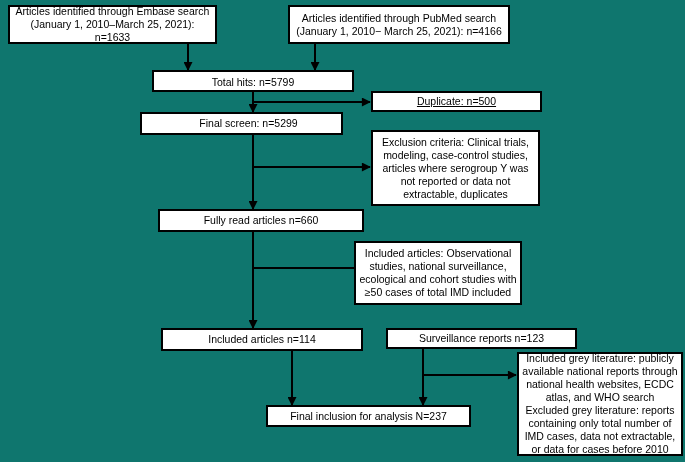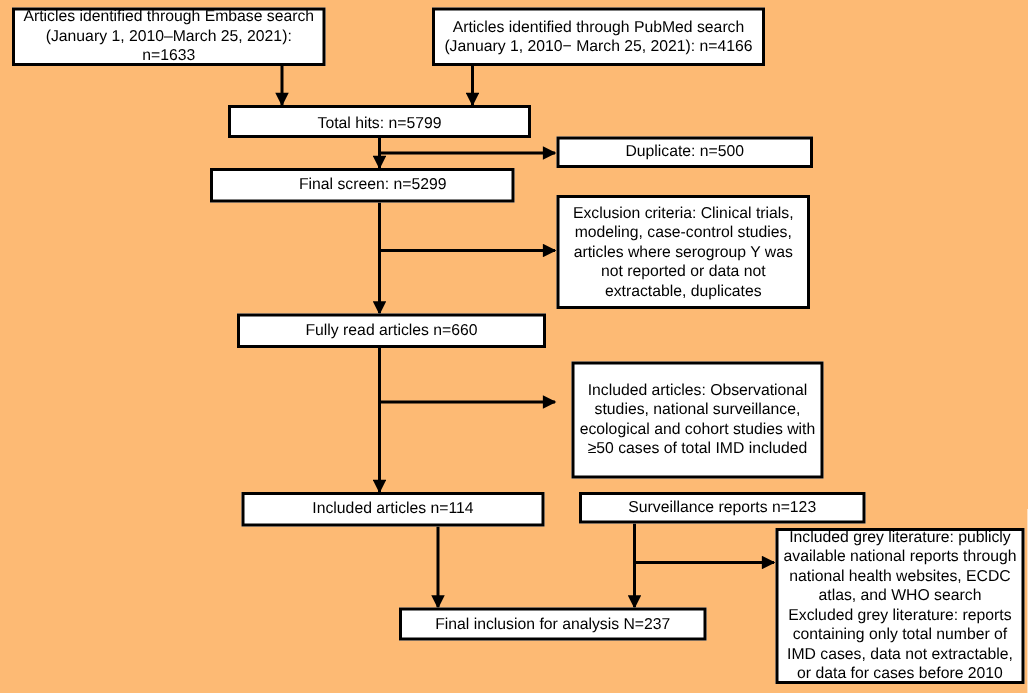--- a/index.html
+++ b/index.html
@@ -1,19 +1,19 @@
 <!DOCTYPE html>
 <html><head>
 <meta charset="utf-8">
 <style>
   html,body { margin:0; padding:0; background:#ffffff; }
   #canvas {
     position:relative;
     width:685px; height:462px;
-    background:#fdba74;
+    background:#0f766e;
     font-family:"Liberation Sans", sans-serif;
     color:#000;
   }
   #connectors { position:absolute; left:0; top:0; z-index:0; }
   .box {
     position:absolute;
     background:#ffffff;
     border:2px solid #000000;
     box-sizing:border-box;
     display:flex;
@@ -59,41 +59,41 @@
 
   <div class="box" style="left:288px; top:5px; width:222px; height:39px;">
     <div class="ln">Articles identified through PubMed search</div>
     <div class="ln">(January 1, 2010− March 25, 2021): n=4166</div>
   </div>
 
   <div class="box" style="left:152px; top:70px; width:202px; height:22px;justify-content:flex-end;">
     <div class="ln">Total hits: n=5799</div>
   </div>
 
-  <div class="box" style="left:371px; top:91px; width:171px; height:21px;">
+  <div class="box" style="left:371px; top:91px; width:171px; height:21px;text-decoration:underline;">
     <div class="ln">Duplicate: n=500</div>
   </div>
 
   <div class="box" style="left:140px; top:112px; width:203px; height:23px;padding-left:16px;">
     <div class="ln">Final screen: n=5299</div>
   </div>
 
   <div class="box" style="left:371px; top:130px; width:169px; height:76px;">
     <div class="ln">Exclusion criteria: Clinical trials,</div>
     <div class="ln">modeling, case-control studies,</div>
     <div class="ln">articles where serogroup Y was</div>
     <div class="ln">not reported or data not</div>
     <div class="ln">extractable, duplicates</div>
   </div>
 
   <div class="box" style="left:158px; top:209px; width:206px; height:23px;">
     <div class="ln">Fully read articles n=660</div>
   </div>
 
-  <div class="box" style="left:381px; top:241px; width:168px; height:78px;">
+  <div class="box" style="left:354px; top:241px; width:168px; height:64px;">
     <div class="ln">Included articles: Observational</div>
     <div class="ln">studies, national surveillance,</div>
     <div class="ln">ecological and cohort studies with</div>
     <div class="ln">≥50 cases of total IMD included</div>
   </div>
 
   <div class="box" style="left:161px; top:328px; width:202px; height:23px;">
     <div class="ln">Included articles n=114</div>
   </div>
 

